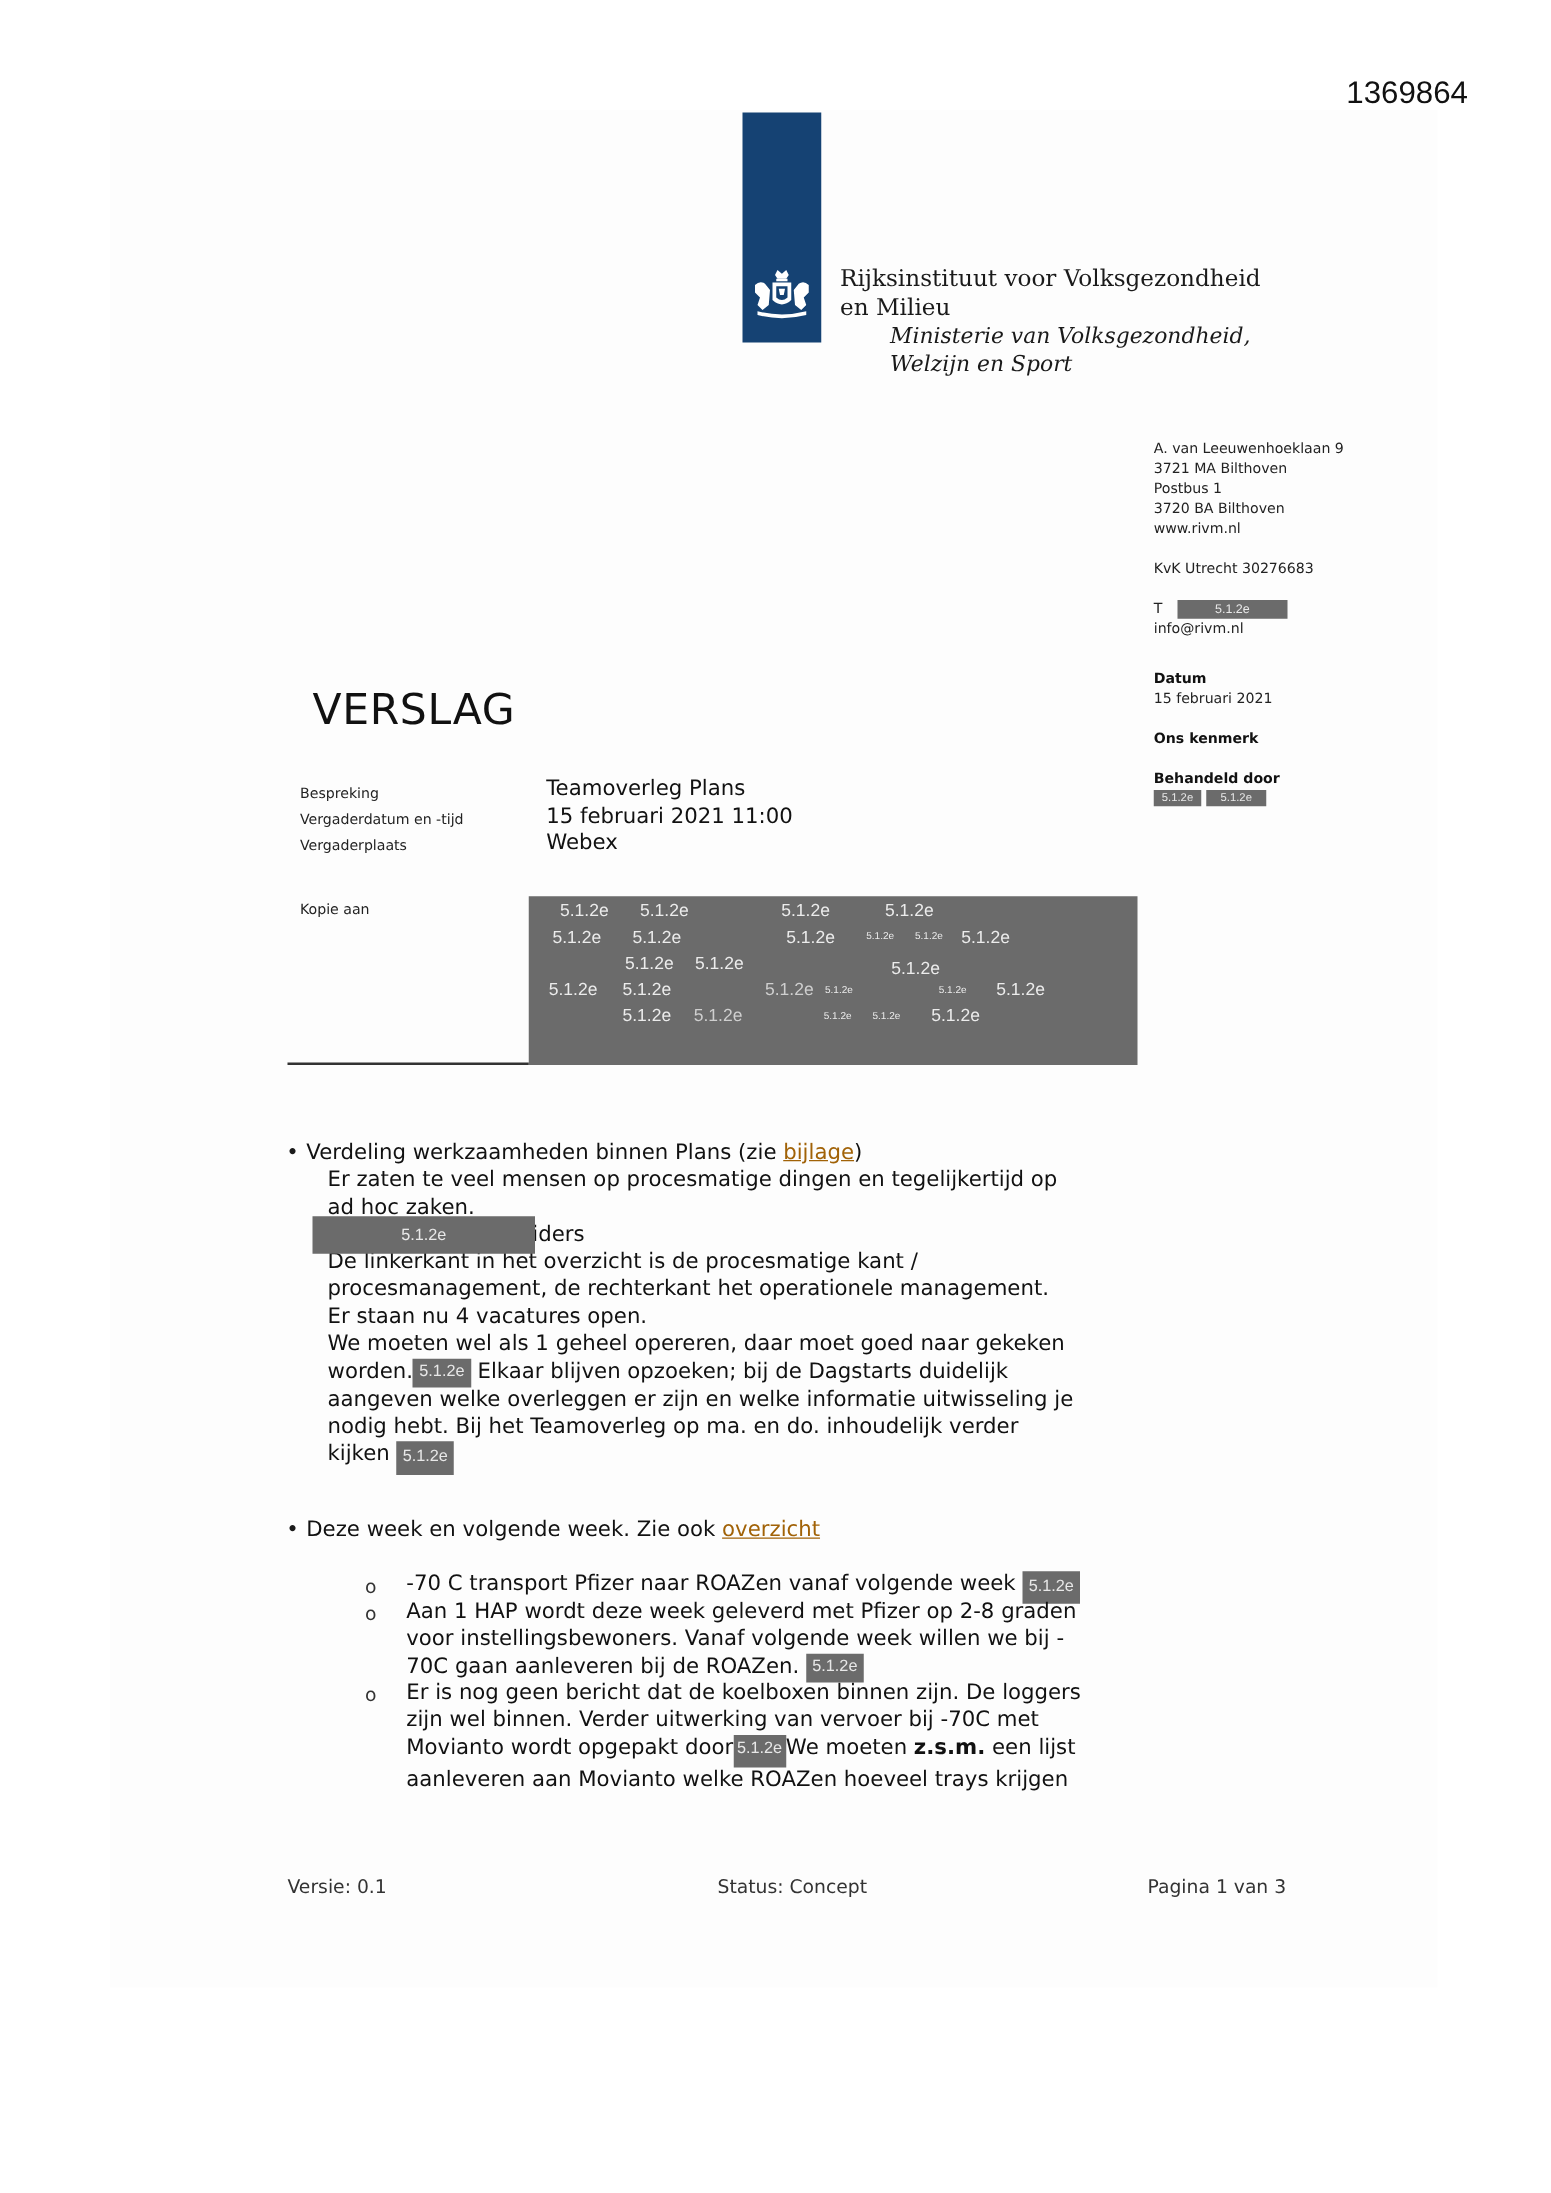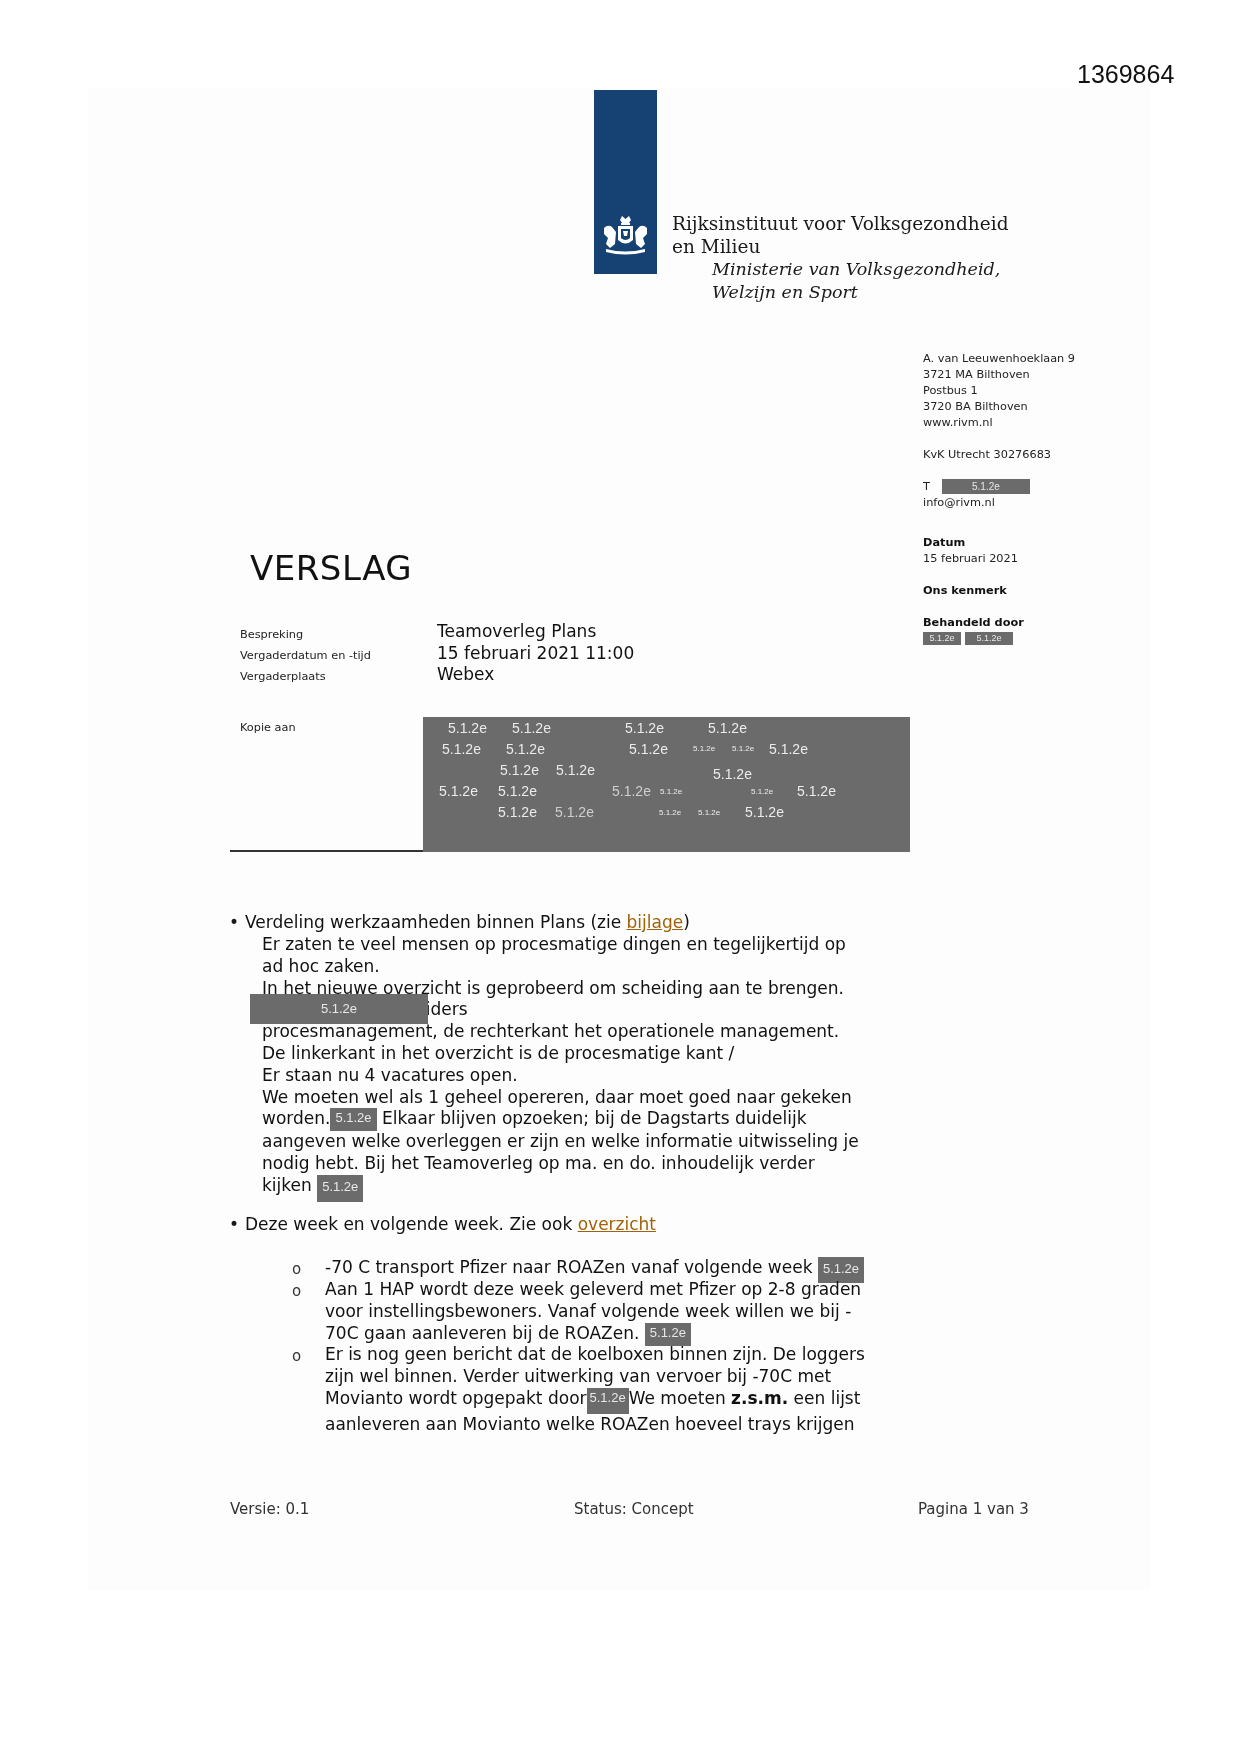--- a/index.html
+++ b/index.html
@@ -155,27 +155,26 @@
 </div>
 <div class="hr"></div>
 
 <div class="bullet" style="left:229px;top:912px;">•</div>
 <div class="body-text" style="left:245px;top:912px;">
   <span>Verdeling werkzaamheden binnen Plans (zie </span><a>bijlage</a><span>)</span>
 </div>
 <div class="body-text" style="left:262px;top:934px;">
   <div>Er zaten te veel mensen op procesmatige dingen en tegelijkertijd op</div>
   <div>ad hoc zaken.</div>
-  <div>In het nieuwe overzicht is geprobeerd om scheiding aan te brengen.</div>
   <div style="position:relative;">
     <span class="redact" style="position:absolute;left:-12px;top:-5px;width:178px;height:30px;line-height:30px;font-size:13px;">5.1.2e</span>
     <span style="margin-left:70px;">zijn teamleiders</span>
   </div>
+  <div>De linkerkant in het overzicht is de procesmatige kant /</div>
   <div>procesmanagement, de rechterkant het operationele management.</div>
-  <div>De linkerkant in het overzicht is de procesmatige kant /</div>
   <div>Er staan nu 4 vacatures open.</div>
   <div>We moeten wel als 1 geheel opereren, daar moet goed naar gekeken</div>
   <div>
     <span>worden.</span><span class="redact inline-redact">5.1.2e</span>
     <span>Elkaar blijven opzoeken; bij de Dagstarts duidelijk</span>
   </div>
   <div>aangeven welke overleggen er zijn en welke informatie uitwisseling je</div>
   <div>nodig hebt. Bij het Teamoverleg op ma. en do. inhoudelijk verder</div>
   <div>
     <span>kijken</span>

